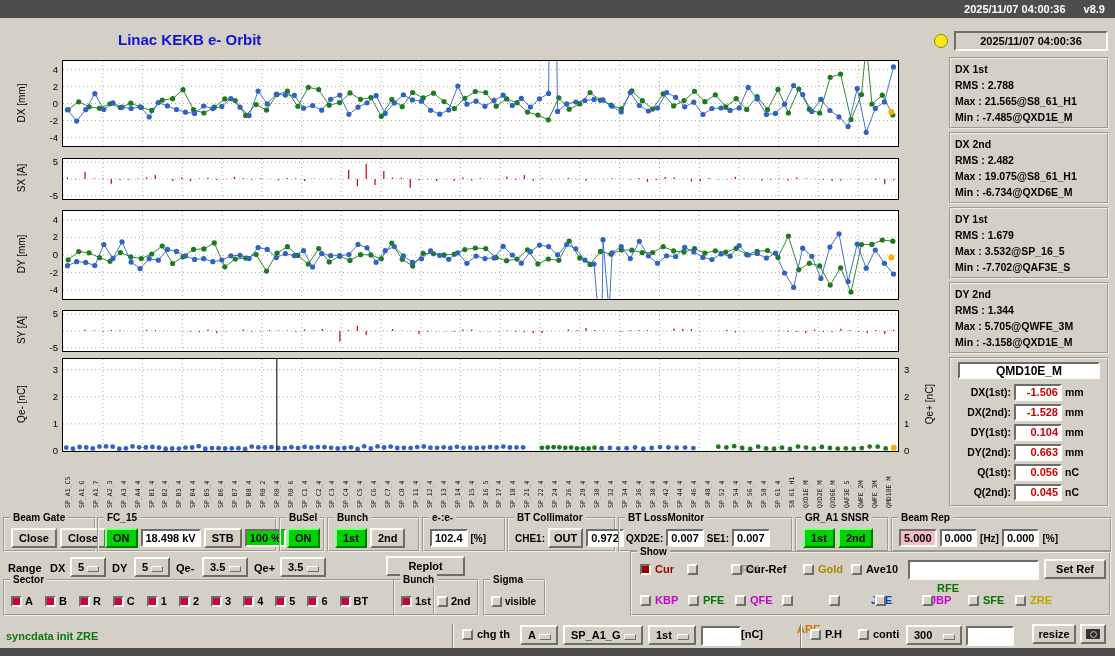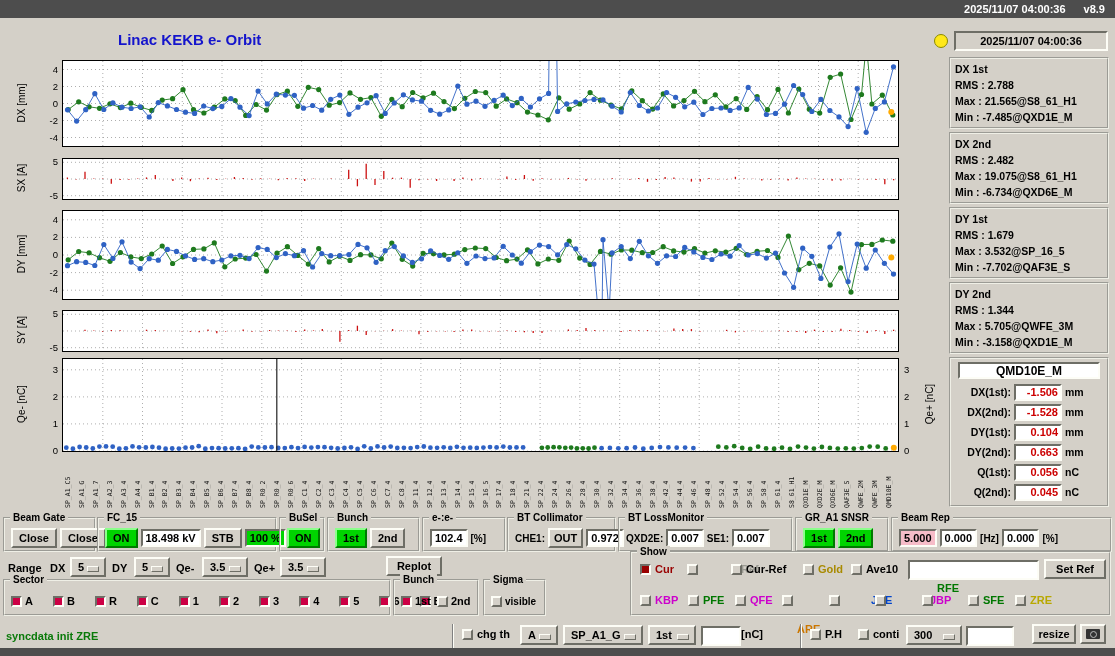--- a/index.html
+++ b/index.html
@@ -1105,21 +1105,21 @@
 
 <span class="lbl11 abs" style="left:8px;top:562px">Range</span>
 <span class="lbl11 abs" style="left:50px;top:562px">DX</span>
 <span class="opt abs" style="left:70px;top:557px;width:36px">5</span>
 <span class="lbl11 abs" style="left:112px;top:562px">DY</span>
 <span class="opt abs" style="left:134px;top:557px;width:36px">5</span>
 <span class="lbl11 abs" style="left:176px;top:562px">Qe-</span>
 <span class="opt abs" style="left:202px;top:557px;width:46px">3.5</span>
 <span class="lbl11 abs" style="left:254px;top:562px">Qe+</span>
 <span class="opt abs" style="left:280px;top:557px;width:46px">3.5</span>
-<span class="btn abs" style="left:386px;top:556px;width:56px">Replot</span>
+<span class="btn abs" style="left:386px;top:556px;width:79px">Replot</span>
 
 <div class="group noflex" style="left:630px;top:551px;width:481px;height:65px">
   <span class="gt">Show</span>
   <span class="cbx on abs" style="left: 8px; top: 11px; background: rgb(153, 0, 0);"></span>
   <span class="lbl11 abs" style="left: 23px; top: 10px; color: rgb(153, 0, 0);">Cur</span>
   <span class="cbx abs" style="left:55px;top:11px"></span>
   <span class="lbl11 abs" style="left: 70px; top: 10px; color: rgb(154, 154, 146); margin-left: 39px;">Ref</span>
   <span class="cbx abs" style="left:99px;top:11px"></span>
   <span class="lbl11 abs" style="left: 114px; top: 10px; color: rgb(0, 0, 0);">Cur-Ref</span>
   <span class="cbx abs" style="left:171px;top:11px"></span>
@@ -1142,21 +1142,21 @@
   <span class="cbx abs" style="left:243px;top:42px"></span>
   <span class="lbl11 abs" style="left: 258px; top: 41px; color: rgb(204, 0, 204); margin-left: 40px;">JBP</span>
   <span class="cbx abs" style="left:290px;top:42px"></span>
   <span class="lbl11 abs" style="left: 305px; top: 29px; color: rgb(0, 119, 0);">RFE</span>
   <span class="cbx abs" style="left:336px;top:42px"></span>
   <span class="lbl11 abs" style="left: 351px; top: 41px; color: rgb(0, 119, 0);">SFE</span>
   <span class="cbx abs" style="left:383px;top:42px"></span>
   <span class="lbl11 abs" style="left: 398px; top: 41px; color: rgb(184, 168, 0);">ZRE</span>
 </div>
 
-<div class="group" style="left:3px;top:579px;width:388px;height:37px;gap:20px">
+<div class="group" style="left:3px;top:579px;width:432px;height:37px;gap:12px">
   <span class="gt">Sector</span>
   <span class="pair">
       <span class="cbx on" style="background: rgb(204, 0, 68);"></span>
       <span class="lbl11">A</span>
     </span>
   <span class="pair">
       <span class="cbx on" style="background: rgb(204, 0, 68);"></span>
       <span class="lbl11">B</span>
     </span>
   <span class="pair">

